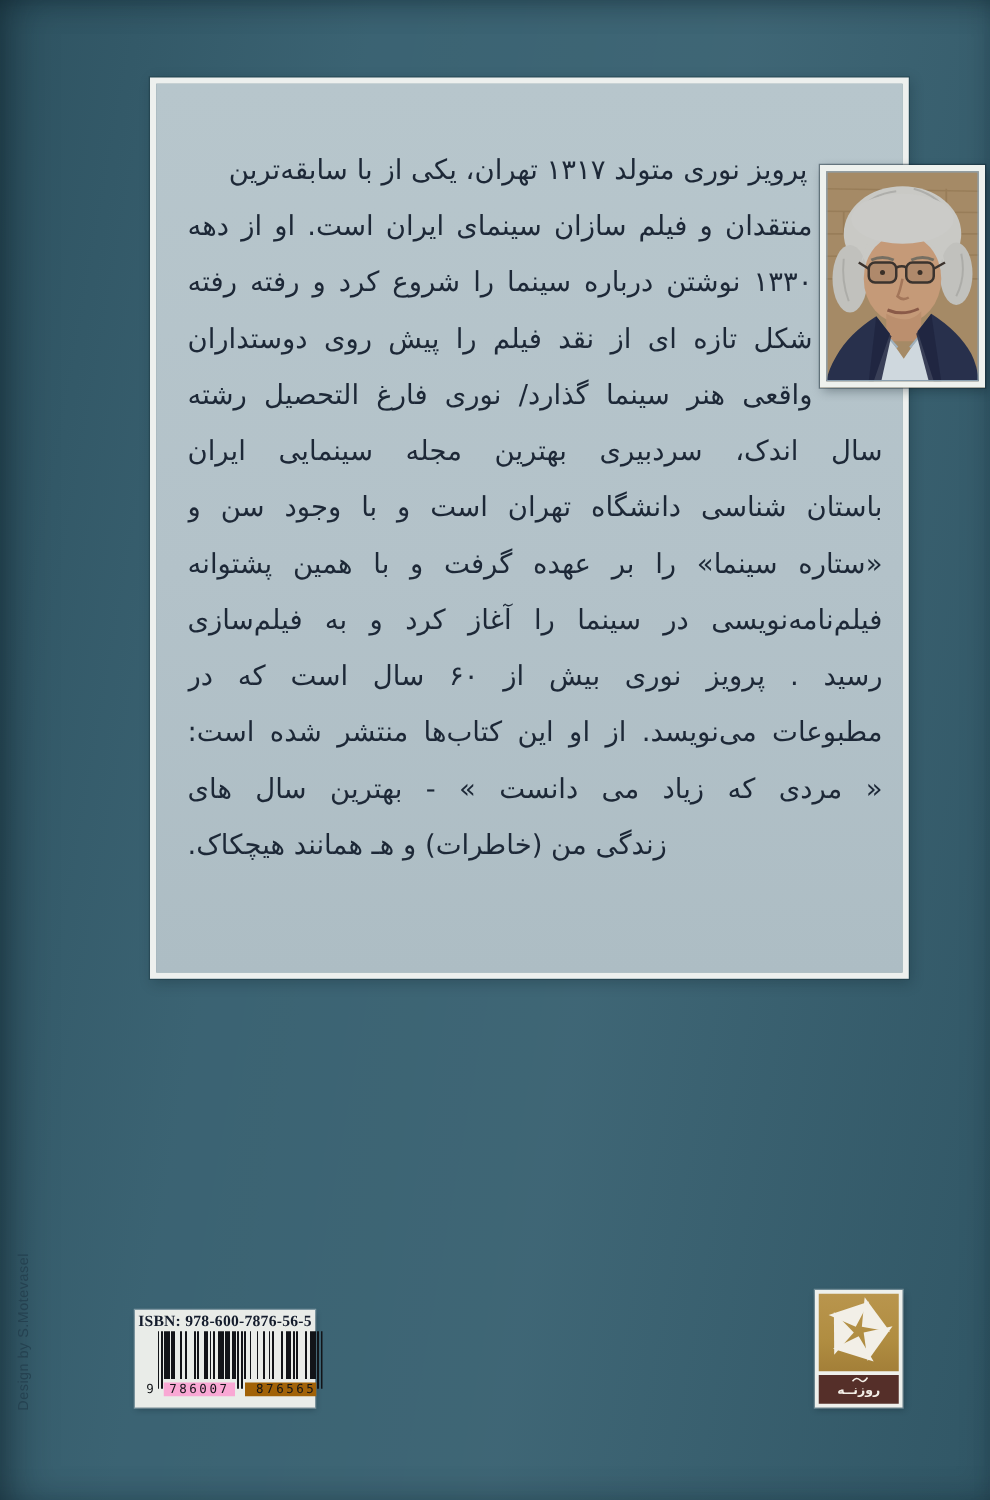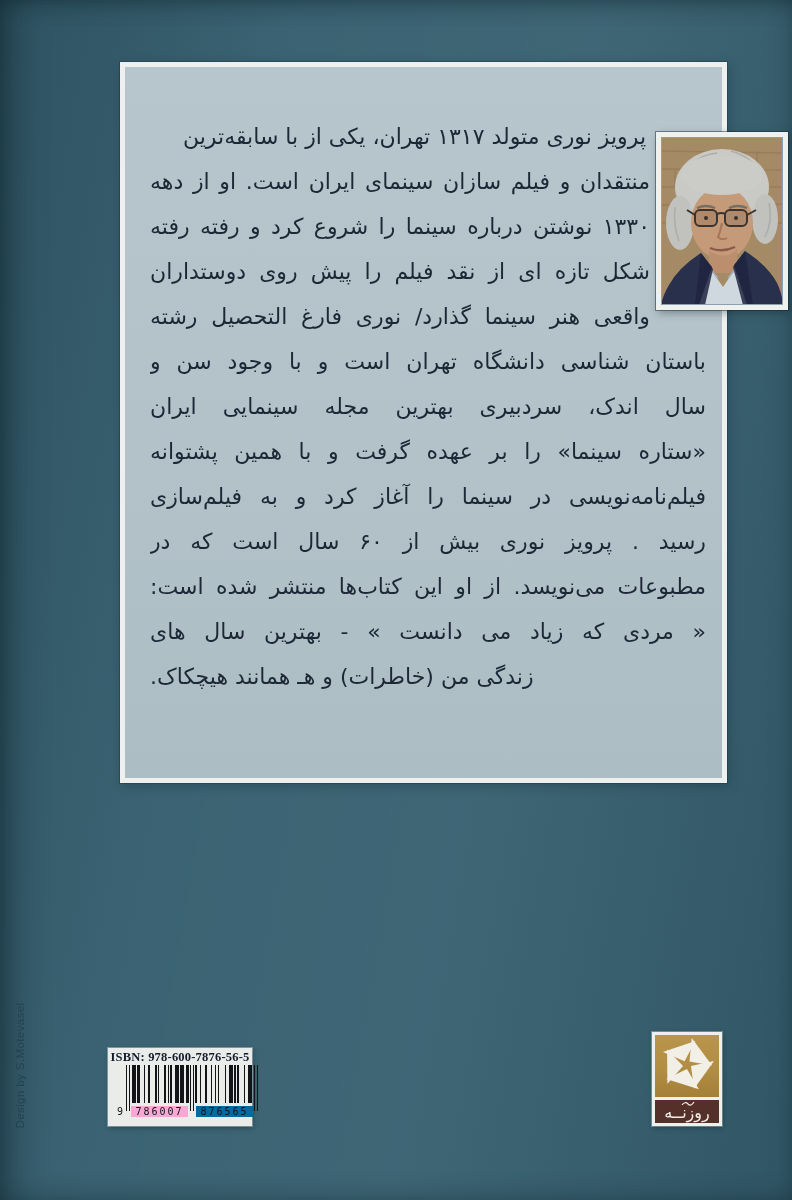--- a/index.html
+++ b/index.html
@@ -70,61 +70,61 @@
   .bars-wrap{position:absolute;left:8px;top:17px;width:142px;height:58px;}
   .bars{position:absolute;left:10px;top:0;width:132px;height:46px;}
   .bars rect{fill:#121418;}
   .digit{
     position:absolute;bottom:6px;
     font-family:"DejaVu Sans Mono",monospace;font-size:10px;color:#121418;
     letter-spacing:2px;text-align:center;
   }
   .digit-left{left:-1px;width:10px;letter-spacing:0;}
   .digit-mid{left:15px;width:57px;background:#f9a8d4;}
-  .digit-right{left:80px;width:57px;background:#0369a1;}
+  .digit-right{left:80px;width:57px;background:#a16207;text-align:right;}
 
   
   .logo{
     position:absolute;left:652px;top:1032px;width:70px;height:94px;
     background:#eef0ec;padding:0;box-sizing:border-box;
     box-shadow:0 0 0 1px rgba(255,255,255,.3), 1px 2px 5px rgba(8,24,32,.35);
   }
   .logo-gold{
     position:absolute;left:3px;top:3px;width:64px;height:62px;
     background:linear-gradient(180deg,#b9954d 0%, var(--logo-gold,#b08d41) 60%, #a37f38 100%);
   }
   .logo-gold svg{display:block;width:64px;height:62px;}
   .logo-bar{
     position:absolute;left:3px;bottom:3px;width:64px;height:23px;
     background:var(--logo-maroon,#552f29);
     color:#f3eee6;text-align:center;direction:rtl;
   }
   .logo-bar .pub-name{
-    display:block;line-height:26px;font-size:16px;font-weight:normal;
+    display:block;line-height:26px;font-size:10px;font-weight:bold;
     font-family:"DejaVu Sans",sans-serif;
   }
   .flourish{position:absolute;left:26px;top:1px;width:14px;height:6px;}
 </style>
 </head>
 <body>
 
 <div class="cover">
 
   <div class="credit">Design by S.Motevasel</div>
 
   <div class="panel">
     <div class="bio" dir="rtl">
 
     <div class="bio-line">پرویز نوری متولد ۱۳۱۷ تهران، یکی از با سابقه‌ترین</div>
         <div class="bio-line">منتقدان و فیلم سازان سینمای ایران است. او از دهه</div>
         <div class="bio-line">۱۳۳۰ نوشتن درباره سینما را شروع کرد و رفته رفته</div>
         <div class="bio-line">شکل تازه ای از نقد فیلم را پیش روی دوستداران</div>
         <div class="bio-line">واقعی هنر سینما گذارد/ نوری فارغ التحصیل رشته</div>
+        <div class="bio-line">سال اندک، سردبیری بهترین مجله سینمایی ایران</div>
         <div class="bio-line">باستان شناسی دانشگاه تهران است و با وجود سن و</div>
-        <div class="bio-line">سال اندک، سردبیری بهترین مجله سینمایی ایران</div>
         <div class="bio-line">«ستاره سینما» را بر عهده گرفت و با همین پشتوانه</div>
         <div class="bio-line">فیلم‌نامه‌نویسی در سینما را آغاز کرد و به فیلم‌سازی</div>
         <div class="bio-line">رسید . پرویز نوری بیش از ۶۰ سال است که در</div>
         <div class="bio-line">مطبوعات می‌نویسد. از او این کتاب‌ها منتشر شده است:</div>
         <div class="bio-line">« مردی که زیاد می دانست » - بهترین سال های</div>
         <div class="bio-line">زندگی من (خاطرات) و هـ همانند هیچکاک.</div>
       </div>
   </div>
 
   <div class="photo">

